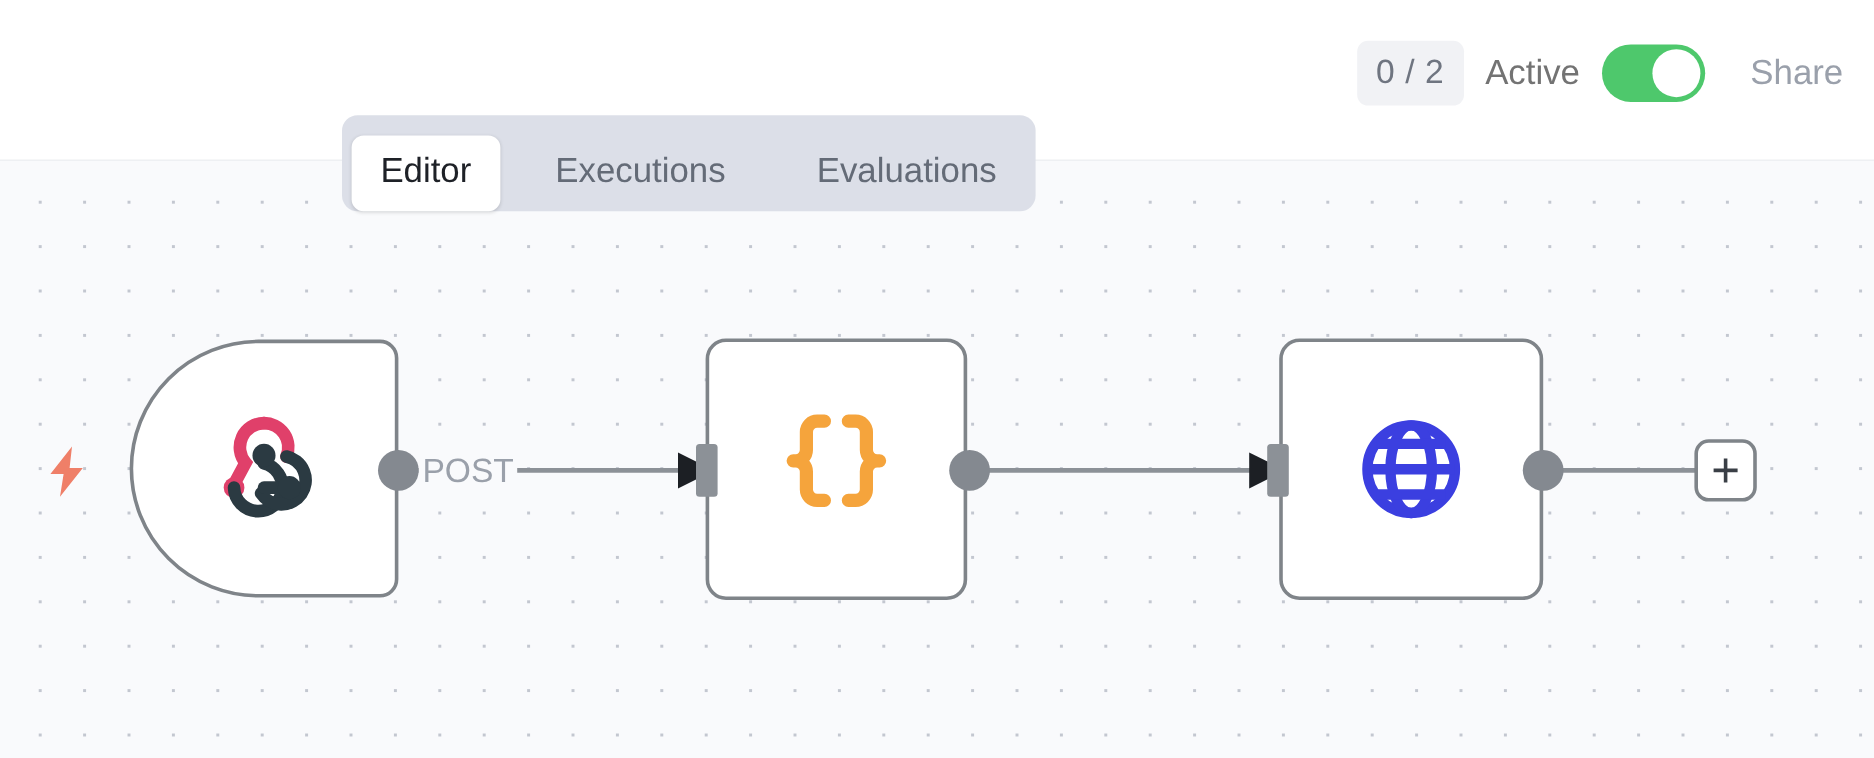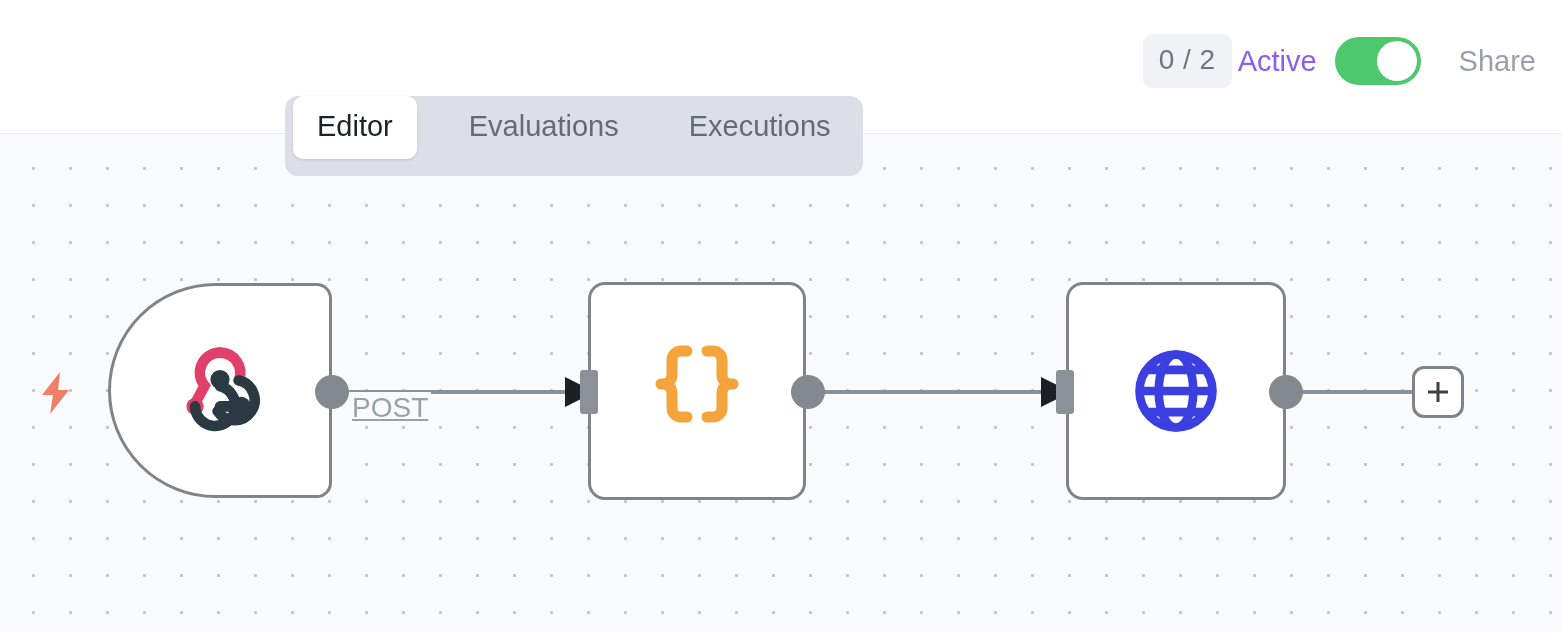--- a/index.html
+++ b/index.html
@@ -46,23 +46,23 @@
     color: #6f7580;
     font-size: 28px;
     line-height: 1;
     padding: 12px 16px 14px 16px;
     border-radius: 9px;
     letter-spacing: 0.5px;
     white-space: nowrap;
   }
 
   .active-label {
-    color: #8b5cf6;
+    color: #737373;
     font-size: 29px;
-    margin-left: 6px;
+    margin-left: 18px;
     white-space: nowrap;
   }
 
   .toggle {
     position: relative;
     width: 86px;
     height: 48px;
     border-radius: 24px;
     background: #4ec86c;
     margin-left: 18px;
@@ -102,21 +102,21 @@
 
   
   .tabbar {
     position: absolute;
     left: 285px;
     top: 96px;
     height: 80px;
     background: #dcdfe8;
     border-radius: 13px;
     display: flex;
-    align-items: flex-start;
+    align-items: flex-end;
     padding: 0 8px;
     gap: 0;
     z-index: 6;
   }
   .tab {
     font-size: 29px;
     color: #646b77;
     padding: 14px 24px 16px 24px;
     border-radius: 10px;
     cursor: pointer;
@@ -236,22 +236,22 @@
         <div class="knob"></div>
       </div>
 
 
       <div class="saved-label">Share</div>
     </div>
   </div>
 
   <div class="tabbar">
     <button class="tab active">Editor</button>
+    <button class="tab spacer-l">Executions</button>
     <button class="tab spacer-r">Evaluations</button>
-    <button class="tab spacer-l">Executions</button>
   </div>
 
   <div class="canvas">
 
     <svg class="wires" width="1562" height="498" viewBox="0 0 1562 498">
 
       <line x1="338" y1="258" x2="572" y2="258" stroke="#8c9197" stroke-width="4"></line>
       <polygon points="565,243 595,258 565,273" fill="#1c1f24"></polygon>
 
       <line x1="812" y1="258" x2="1048" y2="258" stroke="#8c9197" stroke-width="4"></line>
@@ -278,21 +278,21 @@
         <path d="M69.5 39 a21 21 0 1 1 -22 32" fill="none" stroke="#2b3a42" stroke-width="11" stroke-linecap="round"></path>
 
         <line x1="50" y1="66" x2="72" y2="66" stroke="#2b3a42" stroke-width="11" stroke-linecap="round"></line>
 
         <circle cx="50" cy="38" r="10" fill="#2b3a42"></circle>
         <circle cx="72" cy="66" r="10" fill="#2b3a42"></circle>
       </svg>
     </div>
     <div class="port-out" style="left:315px; top:241px;"></div>
 
-    <div class="wire-label" style="left:349px; top:258px;text-decoration:underline;">POST</div>
+    <div class="wire-label" style="left:349px; top:243px;">POST</div>
 
     <div class="port-in" style="left:580px; top:236px;"></div>
     <div class="node standard" style="left:588px; top:148px; width:218px; height:218px;">
       <svg width="92" height="100" viewBox="0 0 92 100">
         <path d="M36 10 h-6 a9 9 0 0 0 -9 9 v15 a9 9 0 0 1 -9 9 h-2
                  h2 a9 9 0 0 1 9 9 v15 a9 9 0 0 0 9 9 h6" fill="none" stroke="#f5a43c" stroke-width="11" stroke-linecap="round" stroke-linejoin="round"></path>
         <path d="M56 10 h6 a9 9 0 0 1 9 9 v15 a9 9 0 0 0 9 9 h2
                  h-2 a9 9 0 0 0 -9 9 v15 a9 9 0 0 1 -9 9 h-6" fill="none" stroke="#f5a43c" stroke-width="11" stroke-linecap="round" stroke-linejoin="round"></path>
       </svg>
     </div>

